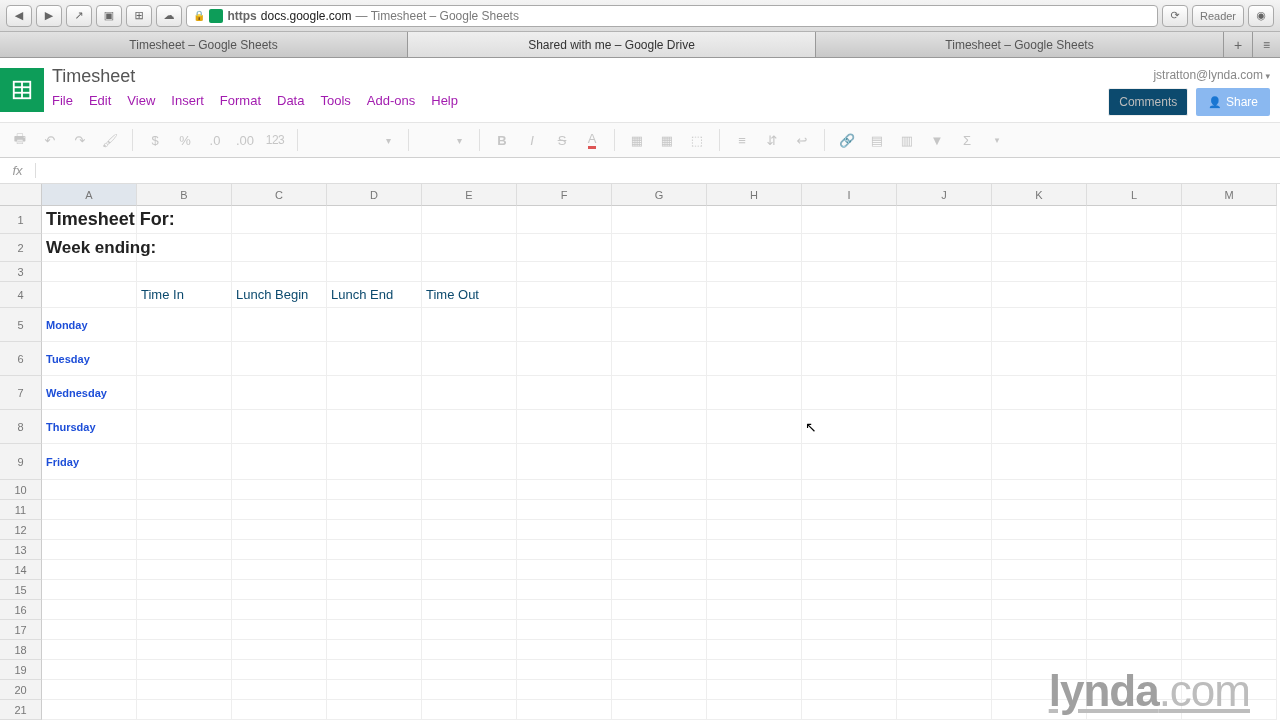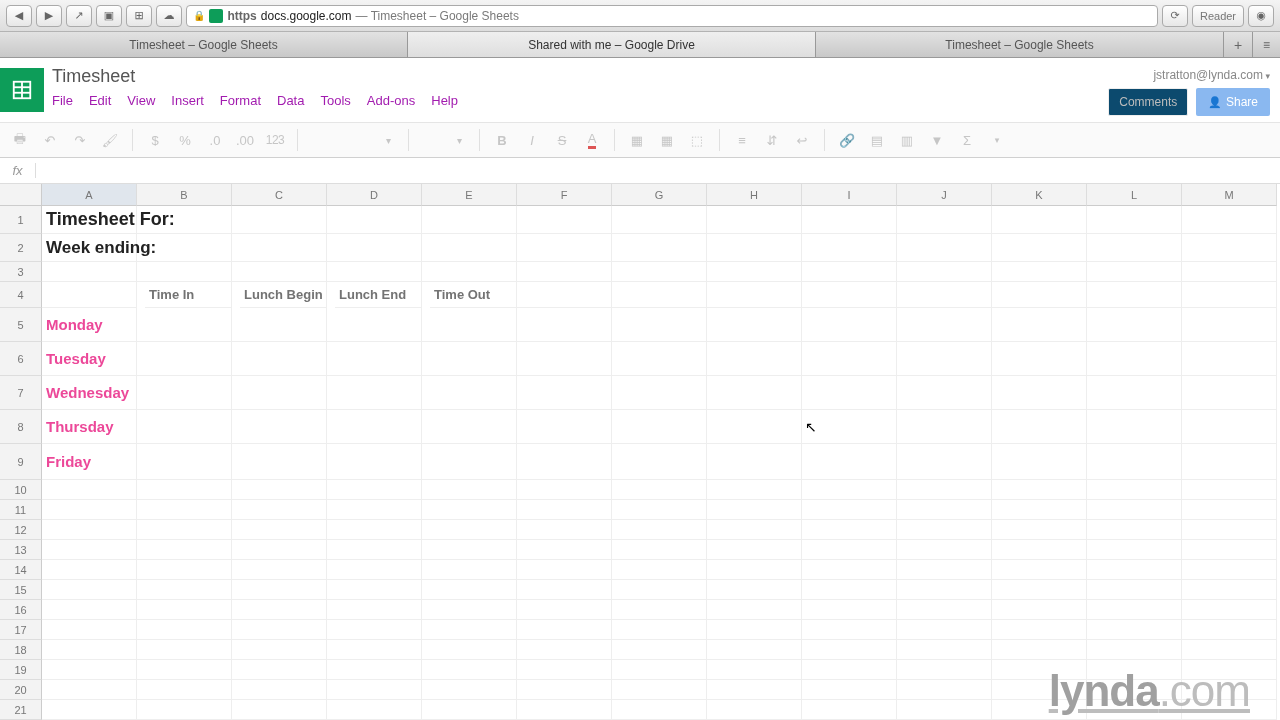--- a/index.html
+++ b/index.html
@@ -53,22 +53,22 @@
 .sheet-wrap { position:relative; height:calc(720px - 32px - 26px - 58px - 36px - 26px); overflow:hidden; background:#fff; }
 .grid { display:grid; grid-template-columns: 42px repeat(13, 95px); }
 .col-hdr { height:22px; background:#f3f3f3; border-right:1px solid #ddd; border-bottom:1px solid #ccc; font-size:11px; color:#777; display:flex; align-items:center; justify-content:center; }
 .col-hdr.selected { background:#e0e6ed; }
 .row-hdr { background:#f3f3f3; border-right:1px solid #ccc; border-bottom:1px solid #ddd; font-size:11px; color:#777; display:flex; align-items:center; justify-content:center; }
 .cell { border-right:1px solid #eee; border-bottom:1px solid #eee; font-size:13px; display:flex; align-items:center; padding:0 4px; overflow:visible; white-space:nowrap; }
 .corner { background:#f3f3f3; border-right:1px solid #ccc; border-bottom:1px solid #ccc; }
 .r-h { height:20px; }
 .big-title { font-size:18px; font-weight:bold; color:#222; }
 .wk-ending { font-size:17px; font-weight:bold; color:#222; }
-.hdr-cell { font-weight:bold; font-size:13px; color:#737373;margin-left:8px; }
-.day-cell { font-weight:bold; font-size:15px; color:#ec4899; }
+.hdr-cell { font-weight:normal; font-size:13px; color:#0c4a6e; }
+.day-cell { font-weight:bold; font-size:11px; color:#1d4ed8; }
 .h26 { height:26px; }
 .h28 { height:28px; }
 .h34 { height:34px; }
 .h36 { height:36px; }
 
 .cursor-pointer { position:absolute; left:805px; top:235px; font-size:14px; color:#000; font-family:serif; }
 
 .watermark { position:absolute; right:30px; bottom:9px; font-size:44px; color:#bdbdbd; font-family: Georgia, serif; letter-spacing:-1px;text-decoration:underline; }
 .watermark .bold { font-weight:bold; color:#a0a0a0; }
 </style>

